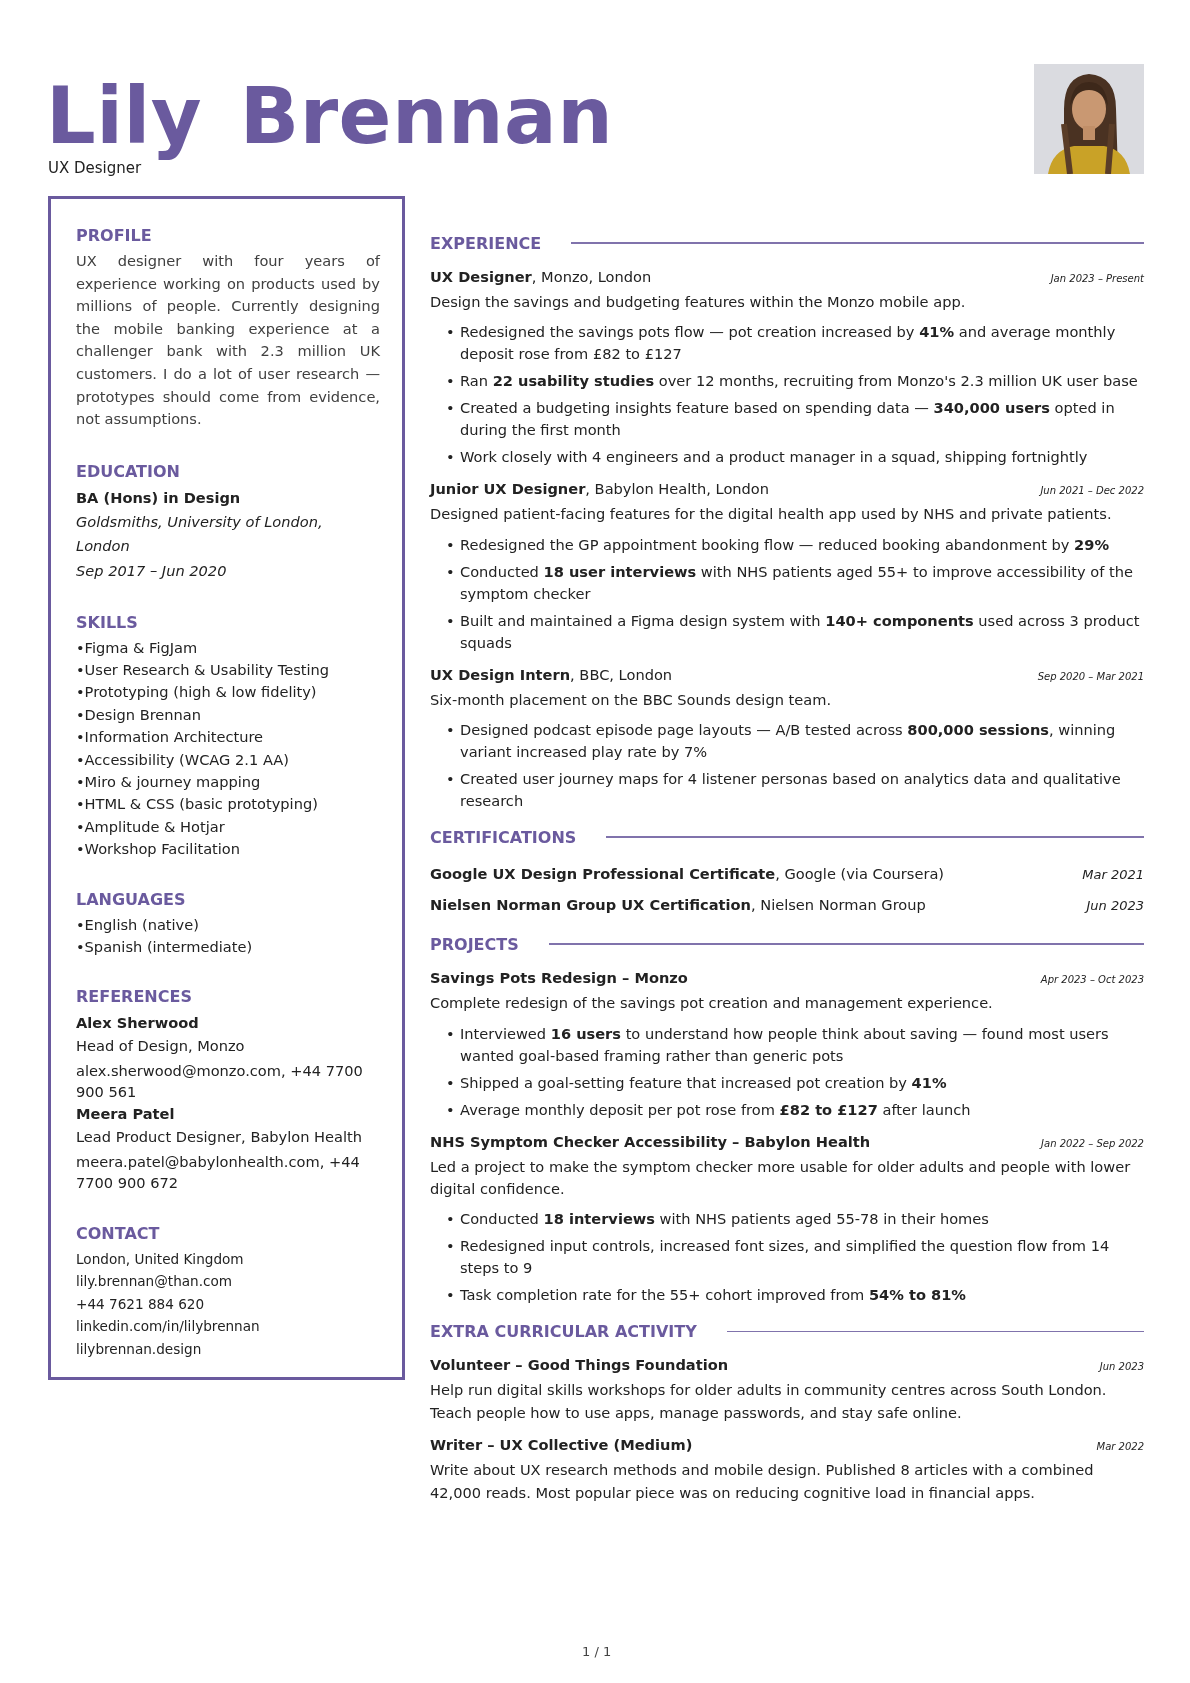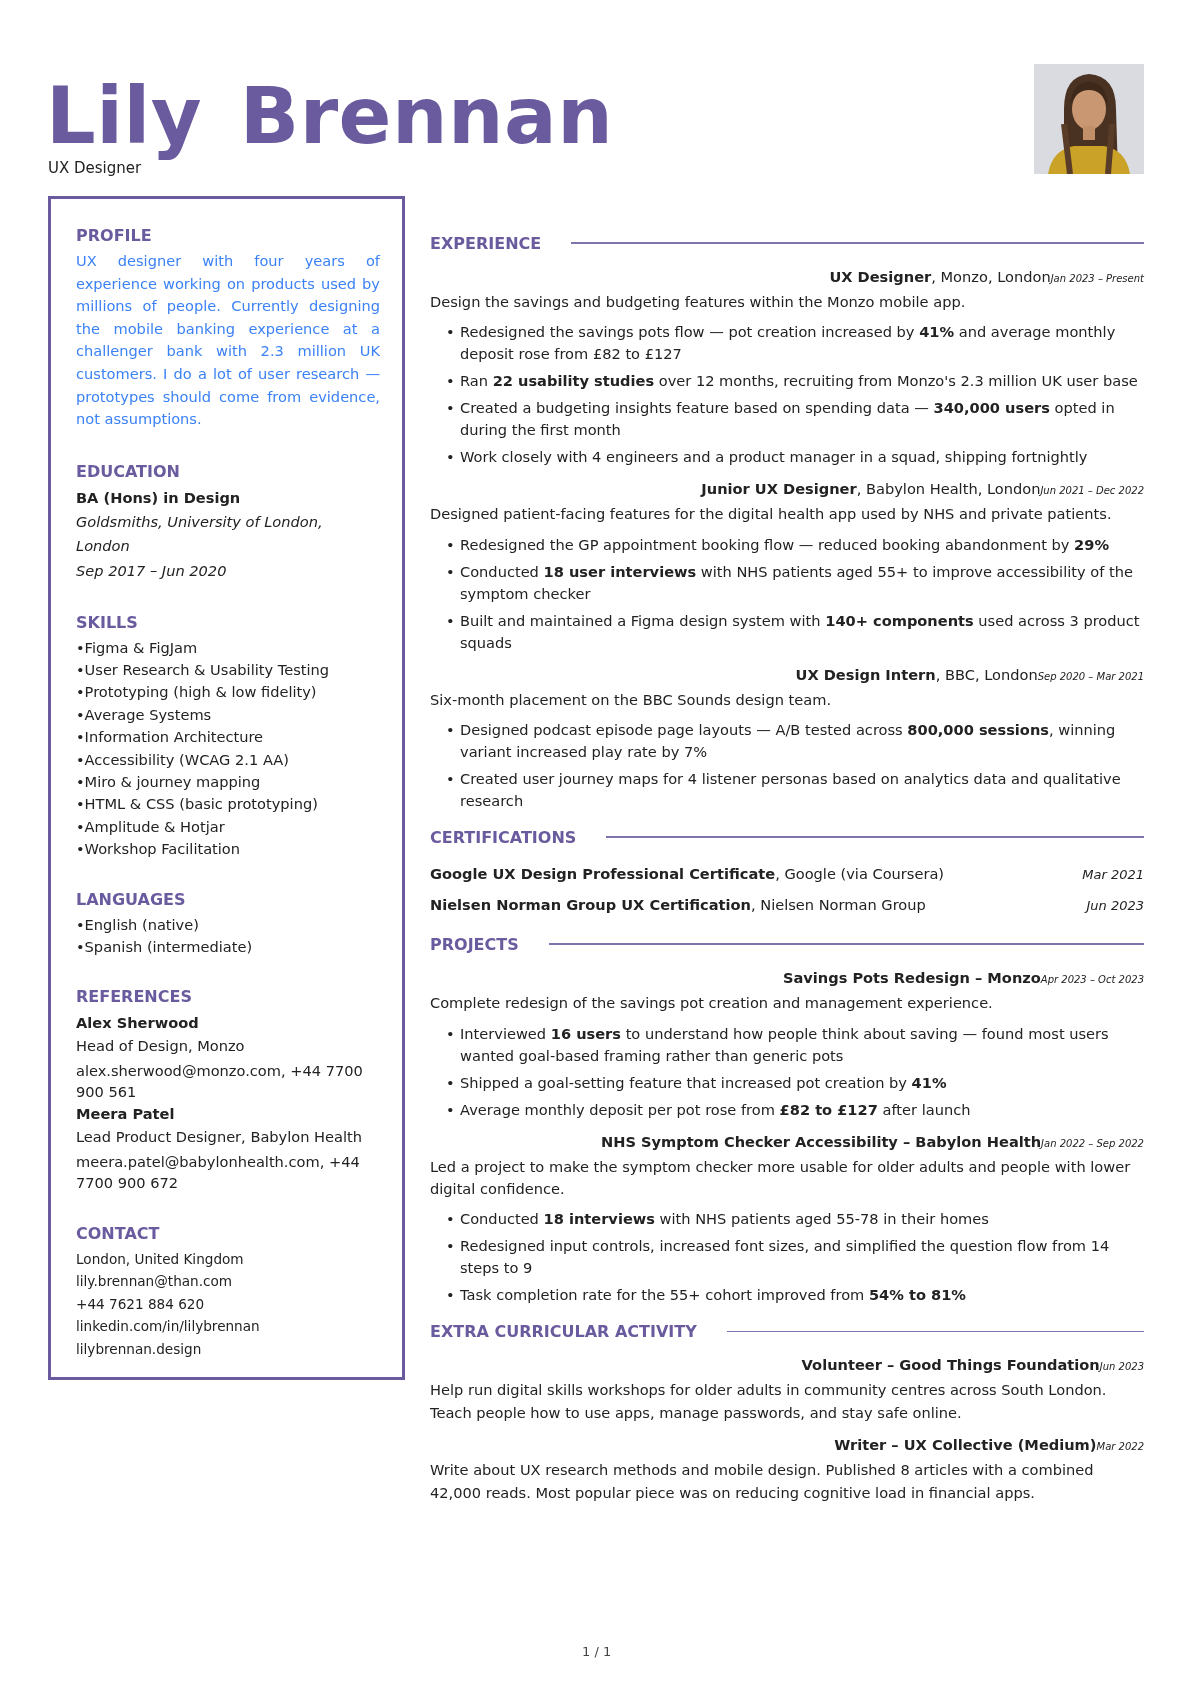--- a/index.html
+++ b/index.html
@@ -32,21 +32,21 @@
   .sidebar {
     position: absolute; left: 48px; top: 196px; width: 357px; height: 1184px;
     border: 3.5px solid #6a5a9e;
     padding: 26px 22px 0 25px;
   }
   .side-section { margin-bottom: 26px; }
   .side-h {
     font-weight: bold; font-size: 16px; line-height: 22px; color: #6a5a9e;
     margin-bottom: 3px;
   }
-  .side-p { font-size: 14.6px; line-height: 22.6px; color: #3b82f6; }
+  .side-p { font-size: 14.6px; line-height: 22.6px; color: #404040; }
   .edu-deg { font-weight: bold; font-size: 14.6px; line-height: 24px; }
   .edu-line { font-size: 14.6px; line-height: 24.6px; font-style: italic; }
   .edu-date { font-style: italic; font-size: 14.6px; line-height: 24.6px; }
   .bullet-list { list-style: none; }
   .bullet-list li { font-size: 14.6px; line-height: 22.4px; }
   .bullet-list li::before { content: "\2022 "; }
   .ref-name { font-weight: bold; font-size: 14.6px; line-height: 23px; }
   .ref-line { font-size: 14.6px; line-height: 23.6px; }
   .contact-line { font-size: 13.6px; line-height: 22.6px; }
 
@@ -57,21 +57,21 @@
     margin-bottom: 11px;
   }
   .sec-h span {
     font-weight: bold; font-size: 16px; color: #6a5a9e; white-space: nowrap;
   }
   .sec-h .rule {
     flex: 1; height: 1.5px; background: #6a5a9e; margin-left: 30px; opacity: 0.85;
   }
   .entry { margin-bottom: 9px; }
   .entry-head {
-    display: flex; justify-content: flex-end; align-items: baseline;
+    display: flex; justify-content: space-between; align-items: baseline;
     font-size: 14.6px; line-height: 24px;
   }
   .entry-head .title b { font-weight: bold; }
   .entry-head .date { font-style: italic; font-size: 10px; color: #222; white-space: nowrap; }
   .entry-desc { font-size: 14.6px; line-height: 22.4px; margin-bottom: 8px; }
   .entry-bullets { list-style: none; padding-left: 16px; }
   .entry-bullets li {
     position: relative; padding-left: 14px;
     font-size: 14.6px; line-height: 22px; margin-bottom: 5px;
   }
@@ -117,21 +117,21 @@
     <div class="edu-line">Goldsmiths, University of London, London</div>
     <div class="edu-date">Sep 2017 – Jun 2020</div>
   </section>
 
   <section class="side-section" style="margin-top:28px;">
     <h3 class="side-h">SKILLS</h3>
     <ul class="bullet-list">
       <li>Figma &amp; FigJam</li>
       <li>User Research &amp; Usability Testing</li>
       <li>Prototyping (high &amp; low fidelity)</li>
-      <li>Average Systems</li>
+      <li>Design Brennan</li>
       <li>Information Architecture</li>
       <li>Accessibility (WCAG 2.1 AA)</li>
       <li>Miro &amp; journey mapping</li>
       <li>HTML &amp; CSS (basic prototyping)</li>
       <li>Amplitude &amp; Hotjar</li>
       <li>Workshop Facilitation</li>
     </ul>
   </section>
 
   <section class="side-section" style="margin-top:28px;">

